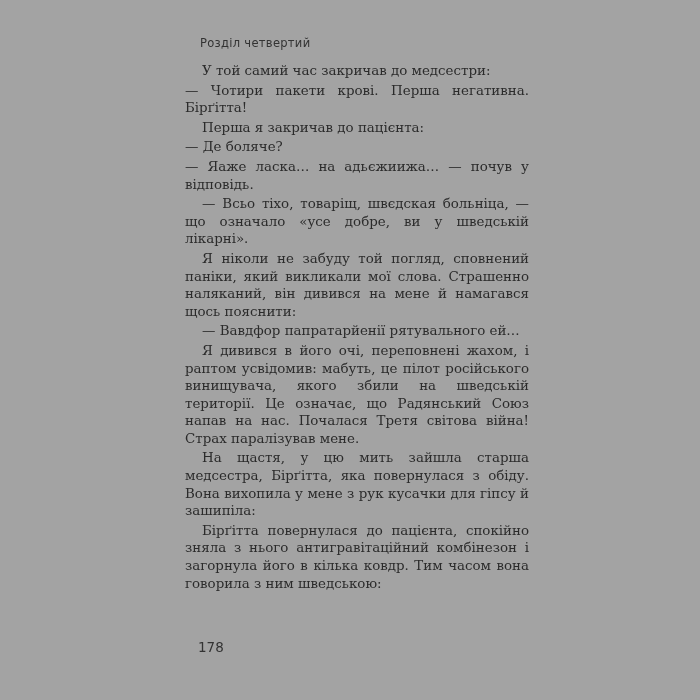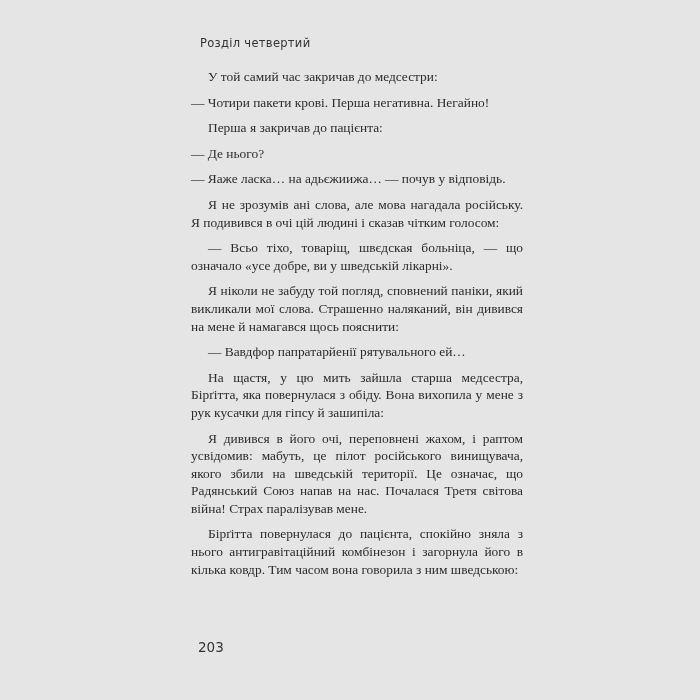--- a/index.html
+++ b/index.html
@@ -12,21 +12,21 @@
       height: 700px;
       position: relative;
       overflow: hidden;
       font-family: "DejaVu Serif", "Liberation Serif", serif;
       color: #2a2a2a;
     }
     .page {
       position: absolute;
       left: 0; top: 0;
       width: 700px; height: 700px;
-      background: #e5e5e5;
+      background: #a3a3a3;
     }
     .running-head {
       position: absolute;
       left: 200px;
       top: 36px;
       font-family: "DejaVu Sans", "Liberation Sans", sans-serif;
       font-size: 11.5px;
       letter-spacing: 0.3px;
       color: #333333;
     }
@@ -35,23 +35,22 @@
       left: 183px;
       top: 60px;
       width: 348px;
       font-size: 13.4px;
       line-height: 17.6px;
       text-align: justify;
       hyphens: manual;
       color: #2b2b2b;
     }
     .text-block p {
-      margin: 8px;
+      margin: 2px;
       text-indent: 17px;
-      font-family: Liberation Serif, serif;
     }
     .text-block p.dialog {
       text-indent: 0;
       padding-left: 0;
     }
     .text-block p.dialog-indent {
       text-indent: 17px;
     }
     .folio {
       position: absolute;
@@ -63,28 +62,27 @@
     }
   </style>
 </head>
 <body>
 
 <div class="page">
   <div class="running-head">Розділ четвертий</div>
 
   <div class="text-block">
     <p>У той самий час закричав до медсестри:</p>
-    <p class="dialog">— Чотири пакети крові. Перша негативна. Негайно!</p>
+    <p class="dialog">— Чотири пакети крові. Перша негативна. Бірґітта!</p>
     <p>Перша я закричав до пацієнта:</p>
-    <p class="dialog">— Де нього?</p>
+    <p class="dialog">— Де боляче?</p>
     <p class="dialog">— Яаже ласка… на адьєжиижа… — почув у відповідь.</p>
-    <p>Я не зрозумів ані слова, але мова нагадала російську. Я подивився в очі цій людині і сказав чітким голосом:</p>
     <p class="dialog-indent">— Всьо тіхо, товаріщ, швєдская больніца, — що означало «усе добре, ви у шведській лікарні».</p>
     <p>Я ніколи не забуду той погляд, сповнений паніки, який викликали мої слова. Страшенно наляканий, він дивився на мене й намагався щось пояснити:</p>
     <p class="dialog-indent">— Вавдфор папратарйенії рятувального ей…</p>
+    <p>Я дивився в його очі, переповнені жахом, і раптом усвідомив: мабуть, це пілот російського винищувача, якого збили на шведській території. Це означає, що Радянський Союз напав на нас. Почалася Третя світова війна! Страх паралізував мене.</p>
     <p>На щастя, у цю мить зайшла старша медсестра, Бірґітта, яка повернулася з обіду. Вона вихопила у мене з рук кусачки для гіпсу й зашипіла:</p>
-    <p>Я дивився в його очі, переповнені жахом, і раптом усвідомив: мабуть, це пілот російського винищувача, якого збили на шведській території. Це означає, що Радянський Союз напав на нас. Почалася Третя світова війна! Страх паралізував мене.</p>
     <p>Бірґітта повернулася до пацієнта, спокійно зняла з нього антигравітаційний комбінезон і загорнула його в кілька ковдр. Тим часом вона говорила з ним шведською:</p>
 
   </div>
 
-  <div class="folio">203</div>
+  <div class="folio">178</div>
 </div>
 
 </body></html>

